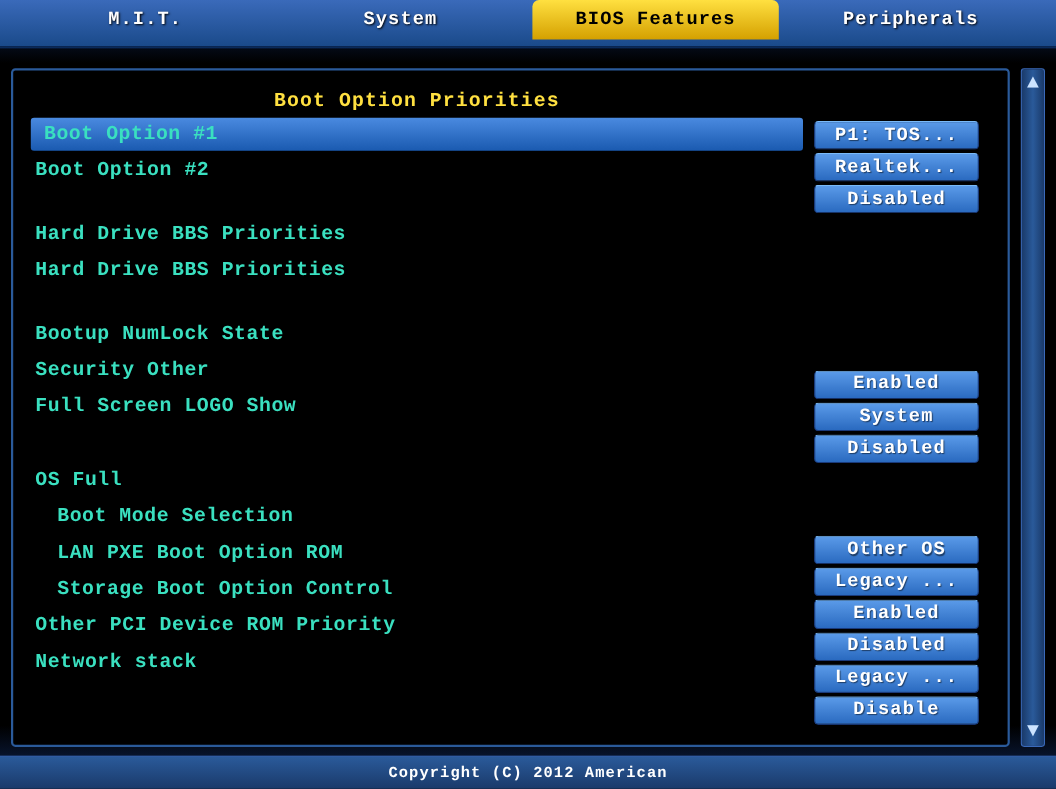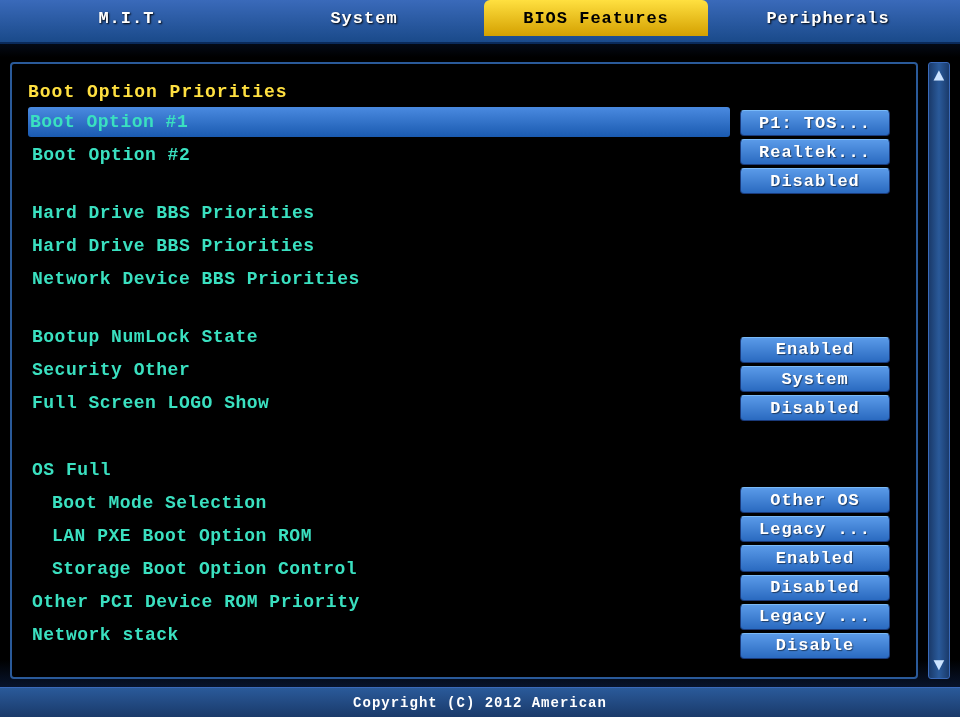--- a/index.html
+++ b/index.html
@@ -50,20 +50,21 @@
     gap: 10px;
   }
   .content {
     flex: 1;
     background: #000;
     border: 2px solid #2a5a9a;
     border-radius: 4px;
     padding: 18px 16px;
     display: flex;
     gap: 10px;
+    text-align: center;
   }
   .left-col {
     flex: 1;
     display: flex;
     flex-direction: column;
     gap: 3px;
   }
   .right-col {
     width: 160px;
     display: flex;
@@ -77,21 +78,21 @@
     margin-bottom: 2px;
   }
   .row {
     display: flex;
     height: 30px;
     align-items: center;
   }
   .row.selected .label {
     background: linear-gradient(180deg, #4a8ae0 0%, #1a5ab0 100%);
     border-radius: 3px;
-    padding-left: 2px;
+    padding-left: 12px;
     flex: 1;
   }
   .label {
     color: #3ae0c0;
     font-size: 18px;
     letter-spacing: 0.5px;
     white-space: nowrap;
     padding-left: 4px;
     flex: 1;
     height: 100%;
@@ -172,23 +173,20 @@
         </div>
 
         <div class="spacer"></div>
 
         <div class="row">
           <div class="label">Hard Drive BBS Priorities</div>
         </div>
         <div class="row">
           <div class="label">Hard Drive BBS Priorities</div>
         </div>
-        <div class="row">
-          <div class="label">Network Device BBS Priorities</div>
-        </div>
 
         <div class="spacer"></div>
 
         <div class="row">
           <div class="label">Bootup NumLock State</div>
         </div>
         <div class="row">
           <div class="label">Security Other</div>
         </div>
         <div class="row">

